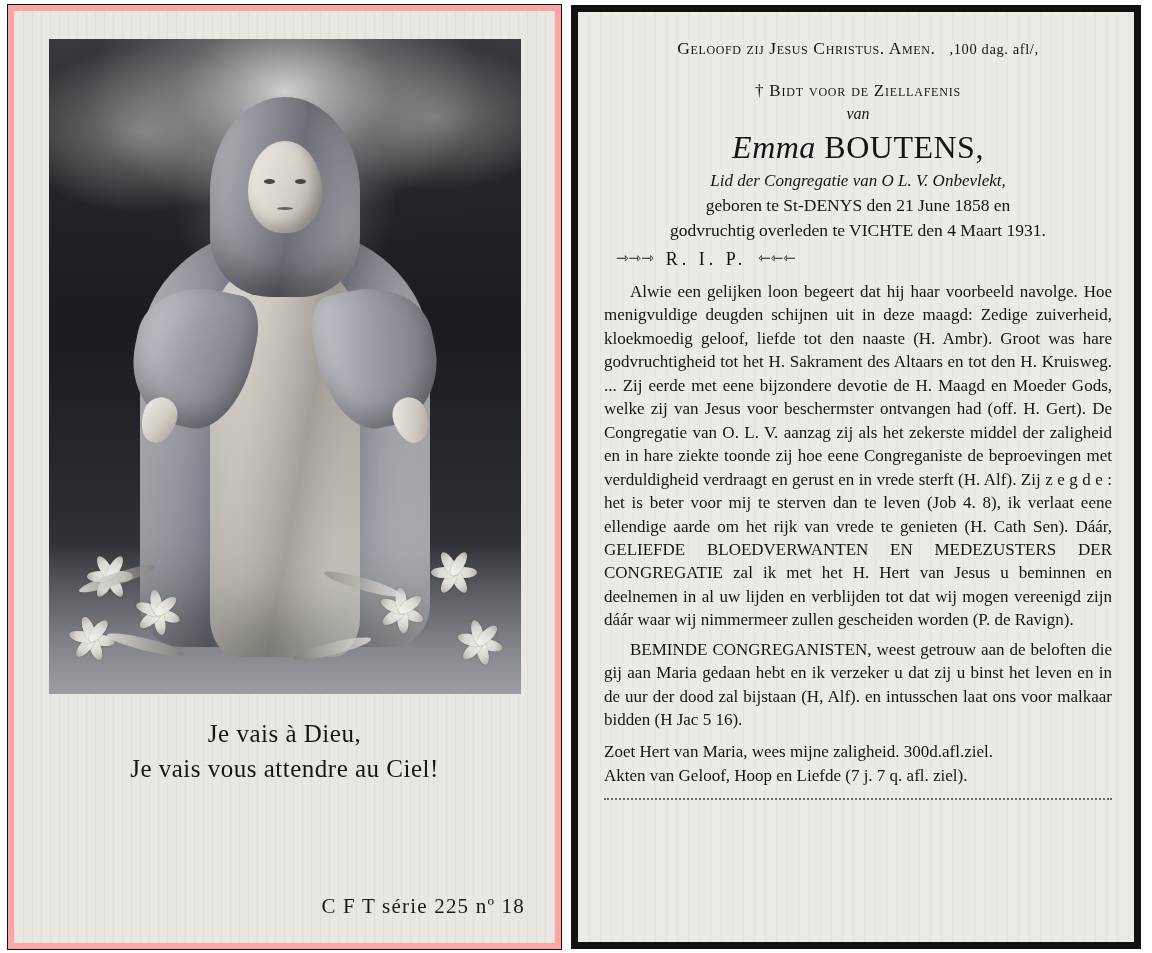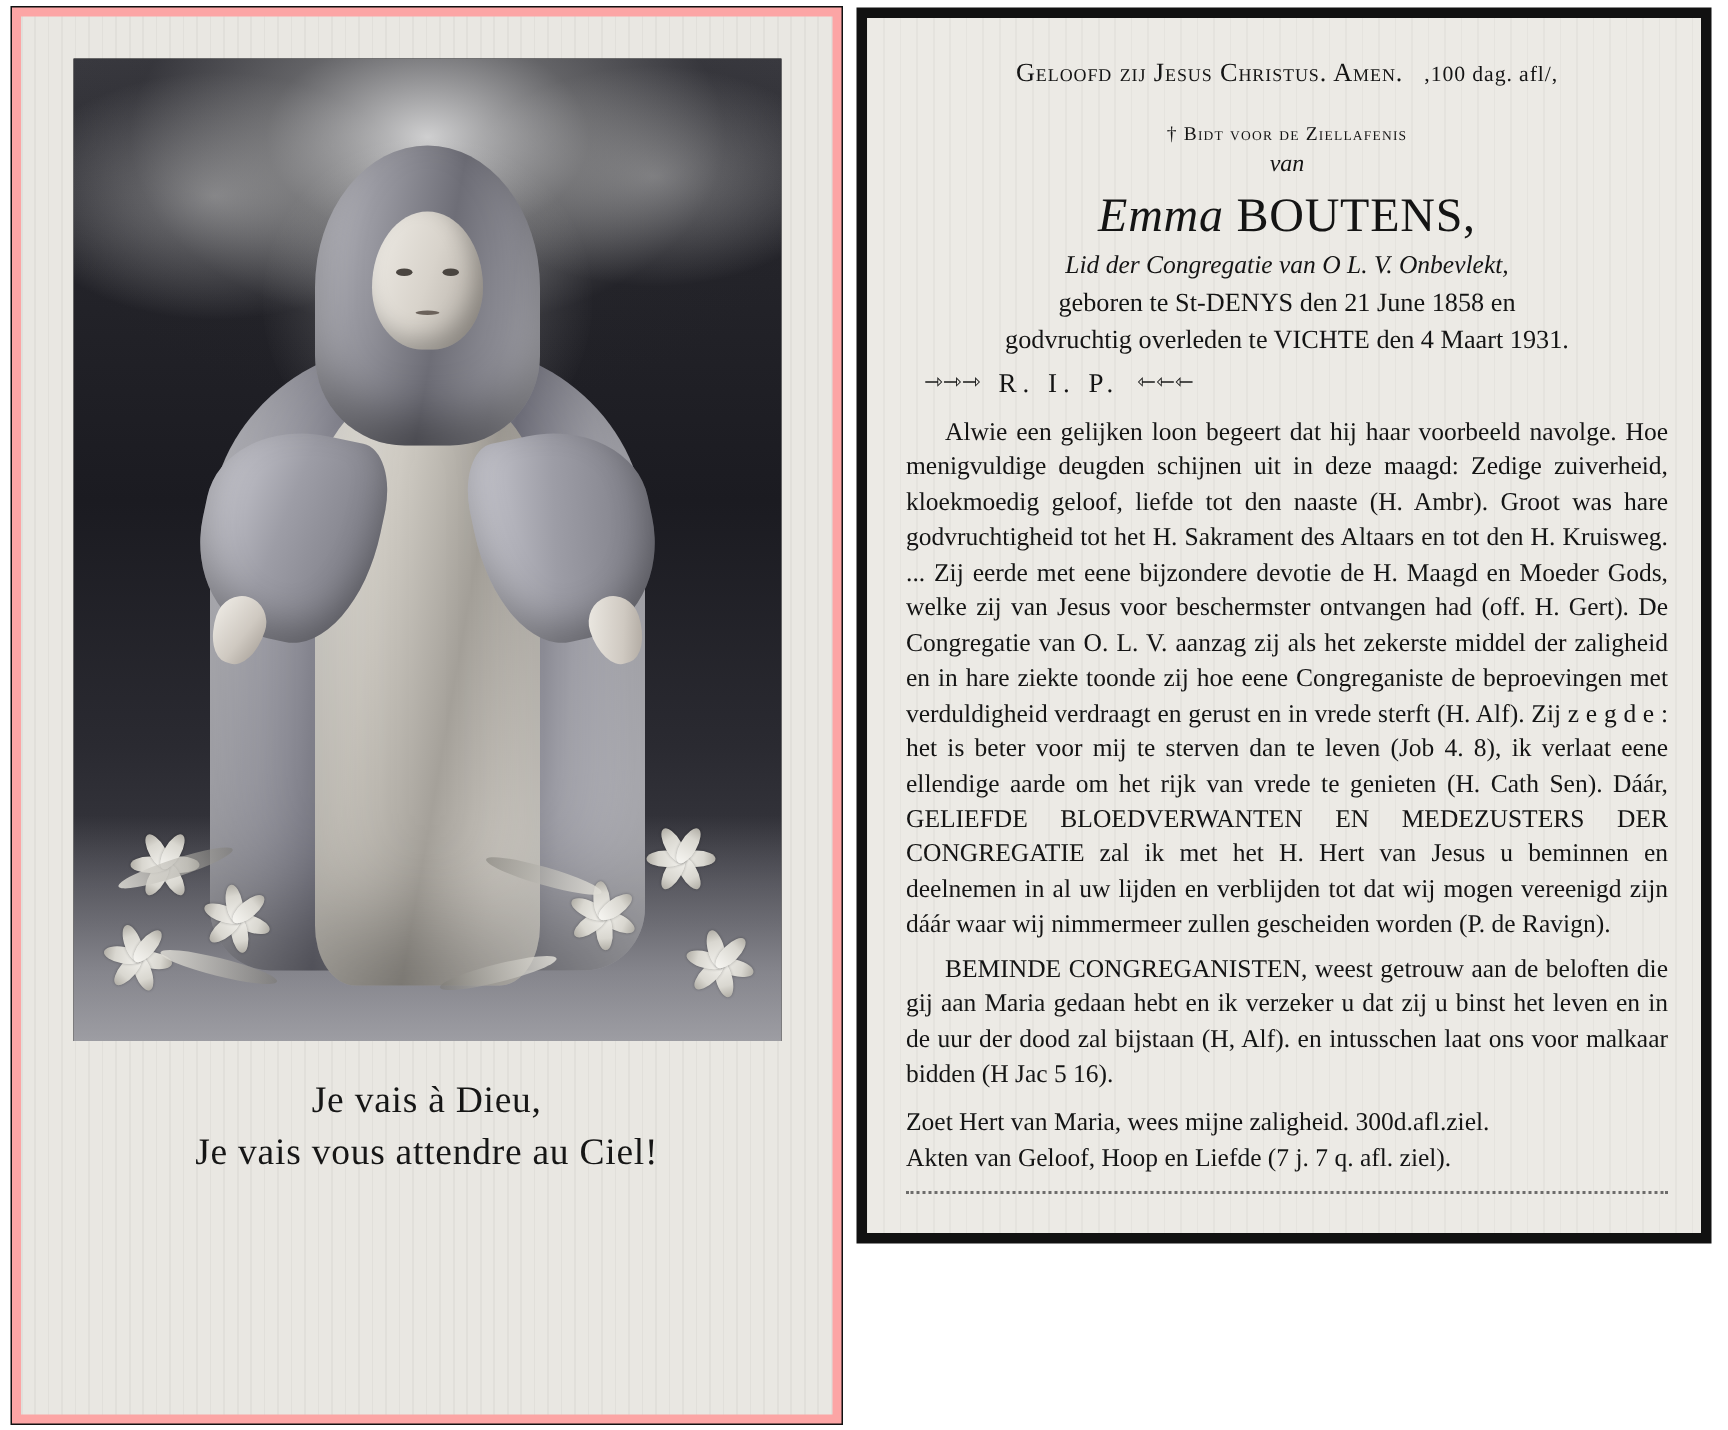--- a/index.html
+++ b/index.html
@@ -214,21 +214,21 @@
     bottom: 24px;
     font-size: 21px;
     color: #1a1a1a;
     letter-spacing: 1.2px;
   }
 
   
   .card-right {
     position: relative;
     width: 570px;
-    height: 824px;
+    height: 944px;
     margin: 5px 0 0 0;
     background: #111111;
     box-sizing: border-box;
     padding: 7px;
   }
   .card-right-inner {
     position: relative;
     width: 100%;
     height: 100%;
     background: #eceae5;
@@ -247,21 +247,21 @@
     white-space: nowrap;
   }
   .hdr-line .aflaat {
     font-size: 14.5px;
     margin-left: 14px;
     font-variant: normal;
   }
   .bidt {
     text-align: center;
     font-variant: small-caps;
-    font-size: 13px;
+    font-size: 17px;
     letter-spacing: 0.8px;
     margin-top: 22px;
   }
   .van {
     text-align: center;
     font-size: 16px;
     margin-top: 4px;
     font-style: italic;
   }
   .name {
@@ -407,20 +407,21 @@
           <div class="leaf" style="right:40px; top:70px; transform:rotate(196deg)"></div>
           <div class="leaf" style="right:70px; top:114px; transform:rotate(166deg)"></div>
         </div>
       </div>
 
       <div class="caption">
         <div class="line1">Je vais à Dieu,</div>
         <div class="line2">Je vais vous attendre au Ciel!</div>
       </div>
 
+      <div class="serie">C F T  série 225  nº 18</div>
     </div>
   </div>
 
   <div class="card-right">
     <div class="card-right-inner blur">
 
       <div class="hdr-line">
         <span>Geloofd zij Jesus Christus. Amen.</span><span class="aflaat">,100 dag. afl/,</span>
       </div>
 

